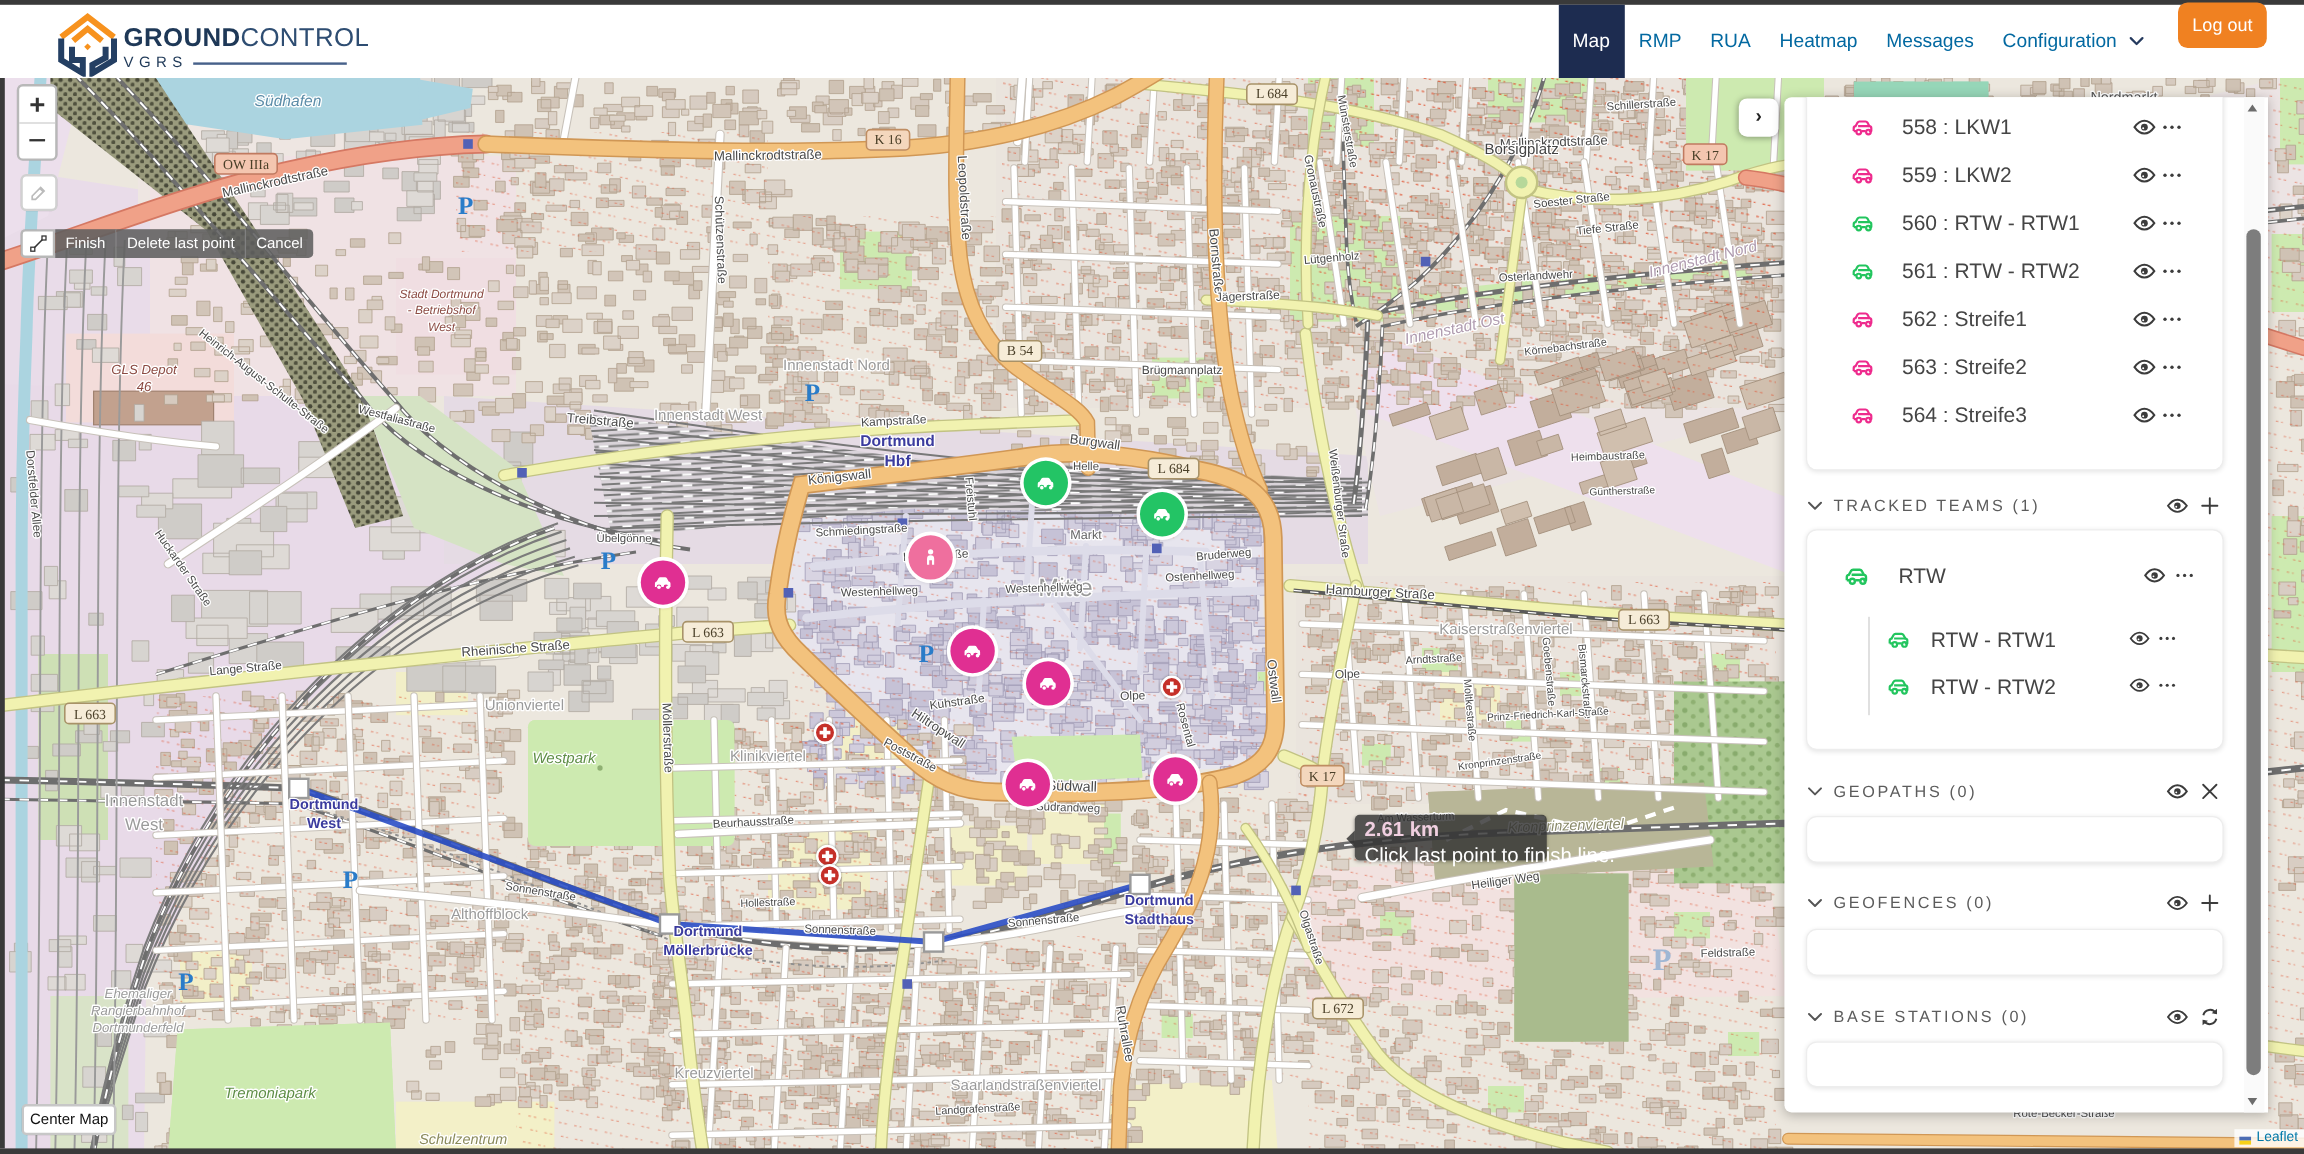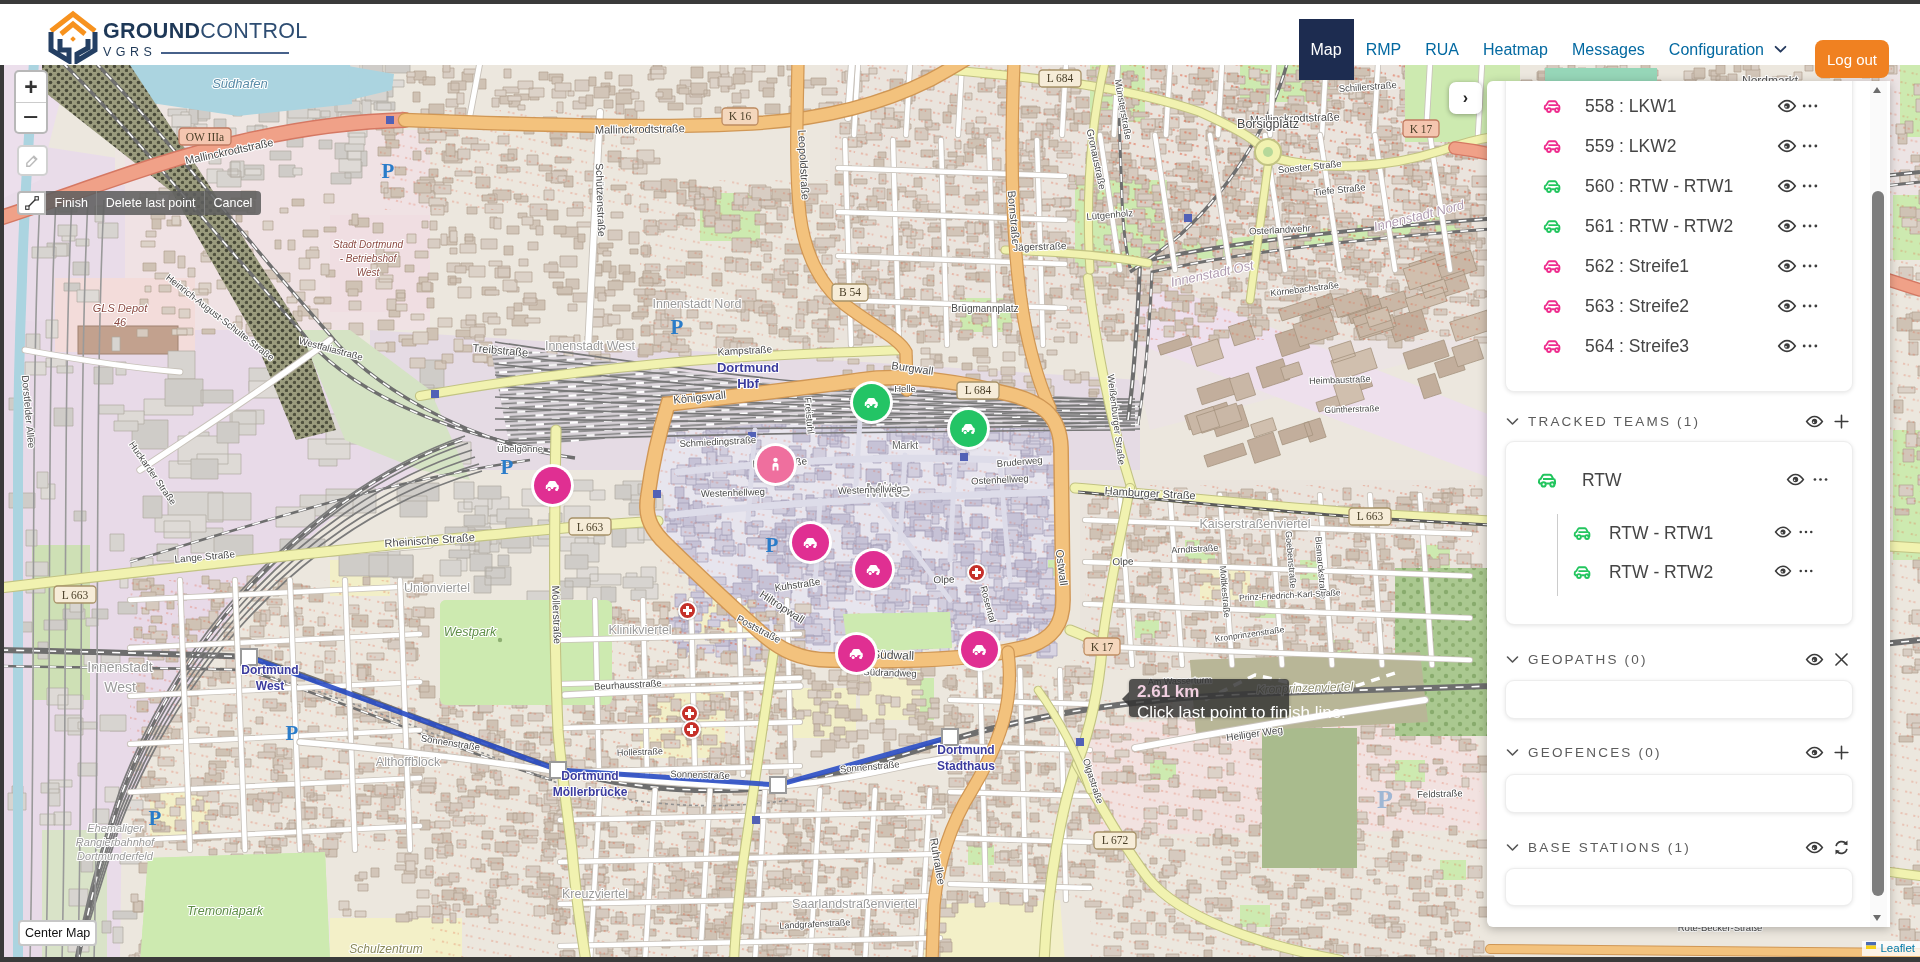--- a/index.html
+++ b/index.html
@@ -3,39 +3,39 @@
 *{margin:0;padding:0;box-sizing:border-box}
 html,body{width:1920px;height:962px;overflow:hidden;font-family:"Liberation Sans",sans-serif;background:#3a3a3a}
 .frame{position:absolute;left:0;top:0;width:1920px;height:962px;background:#3a3a3a}
 .topbar{position:absolute;left:0;top:4px;width:1920px;height:61px;background:#fff;z-index:50}
 .logo{position:absolute;left:47px;top:4px;height:56px}
 .brand{position:absolute;left:103px;top:15px}
 .brand .l1{font-size:21.5px;letter-spacing:.3px;color:#1e3857;font-weight:700}
 .brand .l1 .thin{font-weight:400;color:#2e4d72}
 .brand .l2{font-size:12.5px;letter-spacing:4.5px;color:#1e3857;font-weight:400;margin-top:1px;display:flex;align-items:center;gap:5px}
 .brand .l2 .rule{display:inline-block;height:2px;background:#47618a;width:128px;margin-top:1px}
-.nav{position:absolute;right:0;top:0;height:76px;display:flex;align-items:flex-end}
+.nav{position:absolute;right:0;top:0;height:61px;display:flex;align-items:flex-start}
 .nav .item{color:#0369a1;font-size:16px;padding:0 12px;height:61px;display:flex;align-items:center;white-space:nowrap}
 .nav .item.active{background:#1d2c50;color:#fff;padding:0 12px}
 .nav .chev{margin-left:10px;width:13px;height:13px}
 .logout{background:#f08121;color:#fff;font-size:15px;border-radius:8px;width:74px;height:38px;display:flex;align-items:center;justify-content:center;margin:0 31px 0 16px;position:relative;top:-2px}
 .mapsvg{position:absolute;left:0;top:0}
 .edgeL{position:absolute;left:0;top:65px;width:4px;height:892px;background:#3a3a3a;z-index:22}
 .edgeB{position:absolute;left:0;top:957px;width:1920px;height:5px;background:#3a3a3a;z-index:45}
 
 .zoomctl{position:absolute;left:14px;top:70px;width:34px;background:#fff;border:2px solid rgba(0,0,0,.28);border-radius:5px;z-index:20}
 .zoomctl .b{width:30px;height:30px;display:flex;align-items:center;justify-content:center;font-size:23px;font-weight:700;color:#333}
 .zoomctl .b+.b{border-top:1px solid #ccc}
 .editbtn{position:absolute;left:17px;top:145px;width:31px;height:31px;background:#fff;border:2px solid rgba(0,0,0,.18);border-radius:5px;display:flex;align-items:center;justify-content:center;z-index:20}
 .drawbar{position:absolute;left:17px;top:191px;height:24px;display:flex;z-index:20}
 .drawbar .tool{width:29px;height:24px;background:#fff;border:2px solid rgba(0,0,0,.28);border-radius:4px 0 0 4px;display:flex;align-items:center;justify-content:center}
 .drawbar .act{background:rgba(95,95,95,.88);color:#fff;font-size:12.5px;display:flex;align-items:center;padding:0 8.5px;border-right:1px solid #808080}
 .drawbar .act:last-child{border-radius:0 4px 4px 0;border-right:none}
 .centermap{position:absolute;left:18px;top:920px;background:#fff;border:2px solid rgba(0,0,0,.22);border-radius:4px;font-size:12.5px;color:#111;padding:4px 5px;z-index:20}
-.attrib{position:absolute;right:0;top:941px;background:rgba(255,255,255,.8);font-size:11.5px;color:#333;padding:1px 5px 2px 4px;z-index:20;display:flex;align-items:flex-start;gap:4px}
+.attrib{position:absolute;right:0;top:941px;background:rgba(255,255,255,.8);font-size:11.5px;color:#333;padding:1px 5px 2px 4px;z-index:20;display:flex;align-items:flex-end;gap:4px}
 .attrib a{color:#0078a8;text-decoration:none}
 .collapse{position:absolute;left:1449px;top:82px;width:33px;height:32px;background:#fff;border-radius:7px;box-shadow:0 1px 5px rgba(0,0,0,.35);display:flex;align-items:center;justify-content:center;font-size:16px;font-weight:700;color:#222;z-index:30}
 
 .sidebar{position:absolute;left:1487px;top:81px;width:403px;height:846px;background:#fff;border-radius:6px 0 0 6px;box-shadow:0 2px 10px rgba(0,0,0,.25);z-index:40}
 .sb-inner{position:absolute;left:0;top:0;width:383px;height:950px;overflow:hidden}
 .card{position:absolute;left:18px;width:348px;background:#fff;border:1px solid #ededed;border-radius:9px;box-shadow:0 1px 4px rgba(0,0,0,.10)}
 .vrow{position:absolute;left:0;width:100%;height:40px;display:flex;align-items:center}
 .vrow .caricon{position:absolute;left:36px;width:22px;height:22px}
 .vrow .vtxt{position:absolute;left:79px;font-size:17.5px;color:#454545;white-space:nowrap}
 .vrow .eye{position:absolute;left:271px;width:20px;height:20px}
@@ -1113,21 +1113,21 @@
             </svg></span>
           <span class="ic2"><svg viewBox="0 0 24 24" width="19" height="19">
               <path d="M12,4 v16 M4,12 h16" stroke="#3c3c3c" stroke-width="2" stroke-linecap="round"></path>
             </svg></span>
         </div>
         <div class="card" style="top:693px;height:39px"></div>
         <div class="shead" style="top:756px;width:366px">
           <span class="chev"><svg viewBox="0 0 24 24" width="15" height="15">
               <path d="M4,8 l8,8 l8,-8" fill="none" stroke="#555" stroke-width="2.6" stroke-linecap="round" stroke-linejoin="round"></path>
             </svg></span>
-          <span class="t">BASE STATIONS (1)</span>
+          <span class="t">BASE STATIONS (0)</span>
           <span class="ic1"><svg viewBox="0 0 24 24" width="19" height="19">
               <path d="M12,5.6 C6.8,5.6 3.1,10.6 2.1,12 C3.1,13.4 6.8,18.4 12,18.4 C17.2,18.4 20.9,13.4 21.9,12 C20.9,10.6 17.2,5.6 12,5.6 Z" fill="none" stroke="#3c3c3c" stroke-width="2"></path>
               <circle cx="12" cy="12" r="3.4" fill="#3c3c3c"></circle>
               <circle cx="10.8" cy="13" r="1.0" fill="#fff"></circle>
             </svg></span>
           <span class="ic2"><svg viewBox="0 0 24 24" width="19" height="19">
               <g fill="none" stroke="#3c3c3c" stroke-width="2.1">
                 <path d="M5.2,10.2 A7.2,7.2 0 0,1 18.4,8.0"></path>
                 <path d="M18.8,13.8 A7.2,7.2 0 0,1 5.6,16.0"></path>
               </g>

